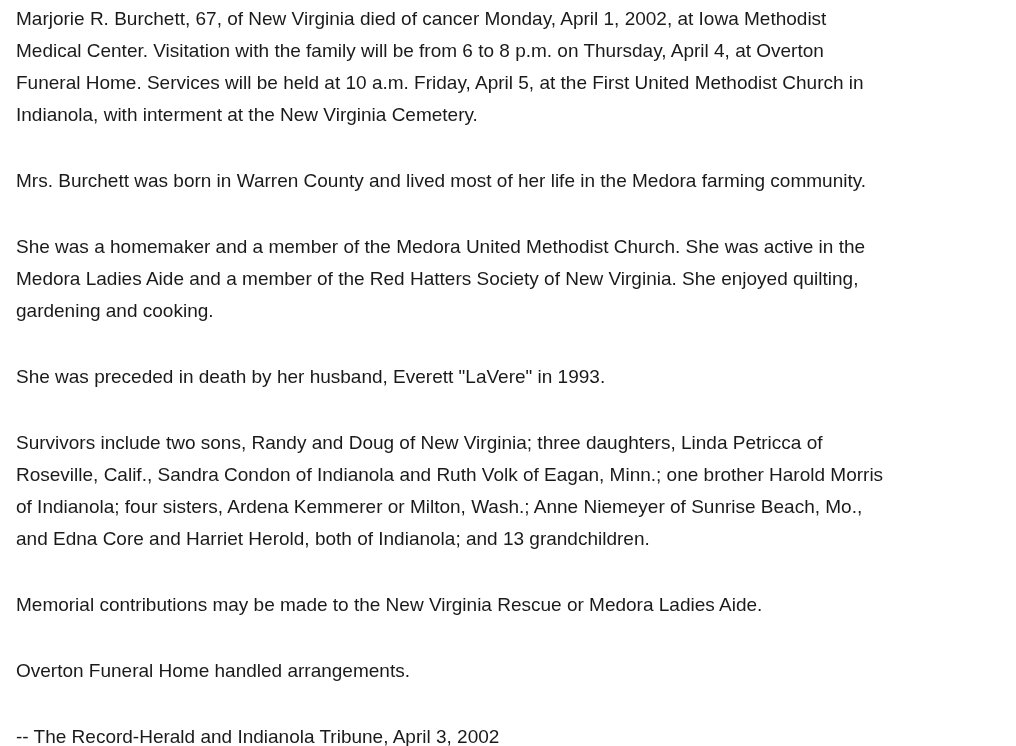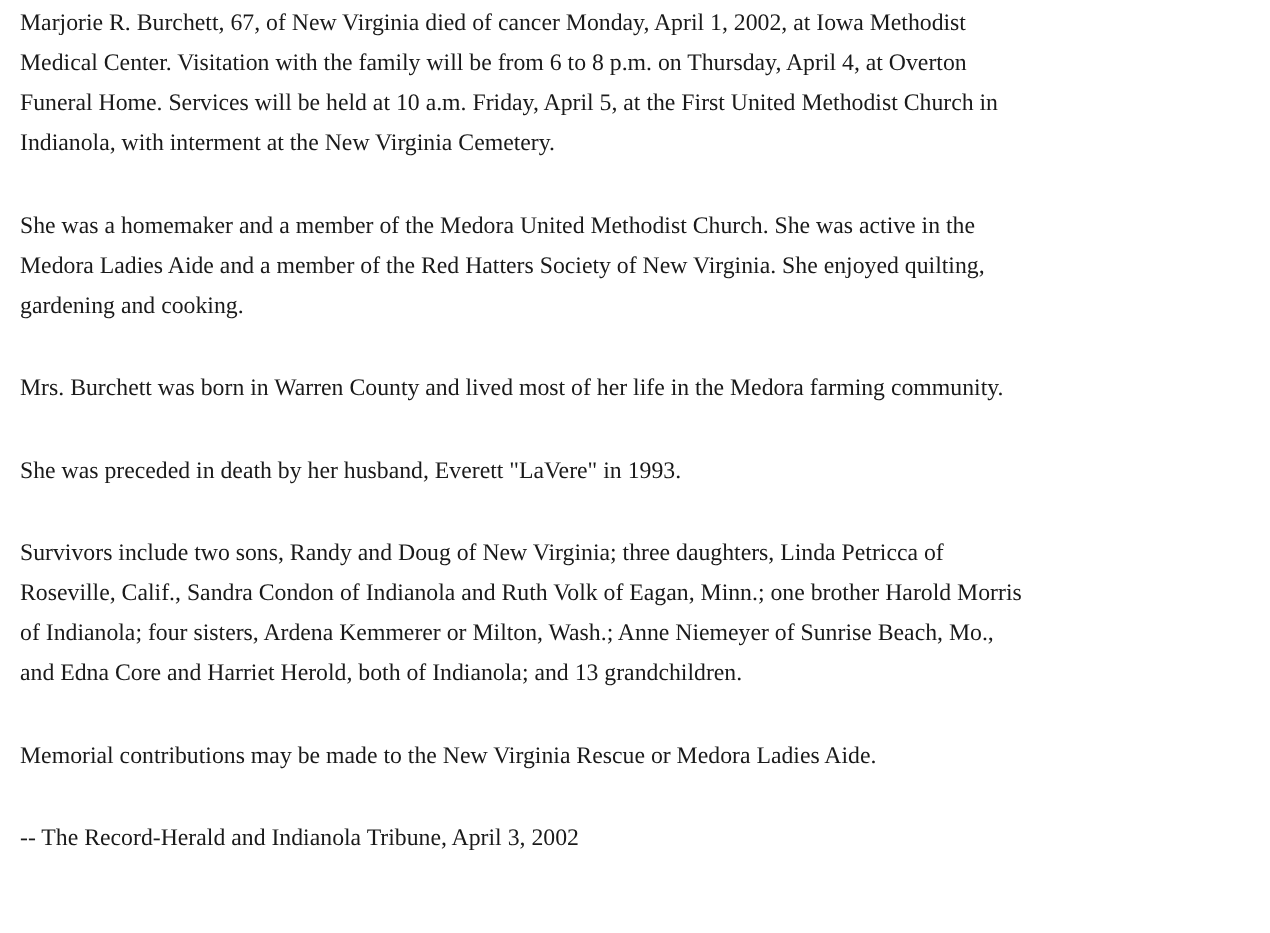--- a/index.html
+++ b/index.html
@@ -7,45 +7,46 @@
     padding: 0;
     background: #ffffff;
   }
   .doc-page {
     box-sizing: border-box;
     width: 1016px;
     height: 746px;
     padding: 3px 0 0 16px;
     overflow: hidden;
     background: #ffffff;
-    font-family: Liberation Serif, serif;
+    font-family: Liberation Sans, sans-serif;
     font-size: 19px;
     line-height: 32px;
     color: #1a1a1a;
   }
   .para {
     margin: 0 0 34px 0;
     white-space: pre; 
   }
   .para:last-child {
     margin-bottom: 0;
   }
 </style>
 </head>
 <body>
 
 <main class="doc-page">
   <div class="para">Marjorie R. Burchett, 67, of New Virginia died of cancer Monday, April 1, 2002, at Iowa Methodist
 Medical Center. Visitation with the family will be from 6 to 8 p.m. on Thursday, April 4, at Overton
 Funeral Home. Services will be held at 10 a.m. Friday, April 5, at the First United Methodist Church in
 Indianola, with interment at the New Virginia Cemetery.</div>
+  <div class="para">Mrs. Burchett was born in Warren County and lived most of her life in the Medora farming community.</div>
   <div class="para">She was a homemaker and a member of the Medora United Methodist Church. She was active in the
 Medora Ladies Aide and a member of the Red Hatters Society of New Virginia. She enjoyed quilting,
 gardening and cooking.</div>
-  <div class="para">Mrs. Burchett was born in Warren County and lived most of her life in the Medora farming community.</div>
   <div class="para">She was preceded in death by her husband, Everett "LaVere" in 1993.</div>
   <div class="para">Survivors include two sons, Randy and Doug of New Virginia; three daughters, Linda Petricca of
 Roseville, Calif., Sandra Condon of Indianola and Ruth Volk of Eagan, Minn.; one brother Harold Morris
 of Indianola; four sisters, Ardena Kemmerer or Milton, Wash.; Anne Niemeyer of Sunrise Beach, Mo.,
 and Edna Core and Harriet Herold, both of Indianola; and 13 grandchildren.</div>
   <div class="para">Memorial contributions may be made to the New Virginia Rescue or Medora Ladies Aide.</div>
+  <div class="para">Overton Funeral Home handled arrangements.</div>
   <div class="para">-- The Record-Herald and Indianola Tribune, April 3, 2002</div>
 </main>
 
 </body></html>

